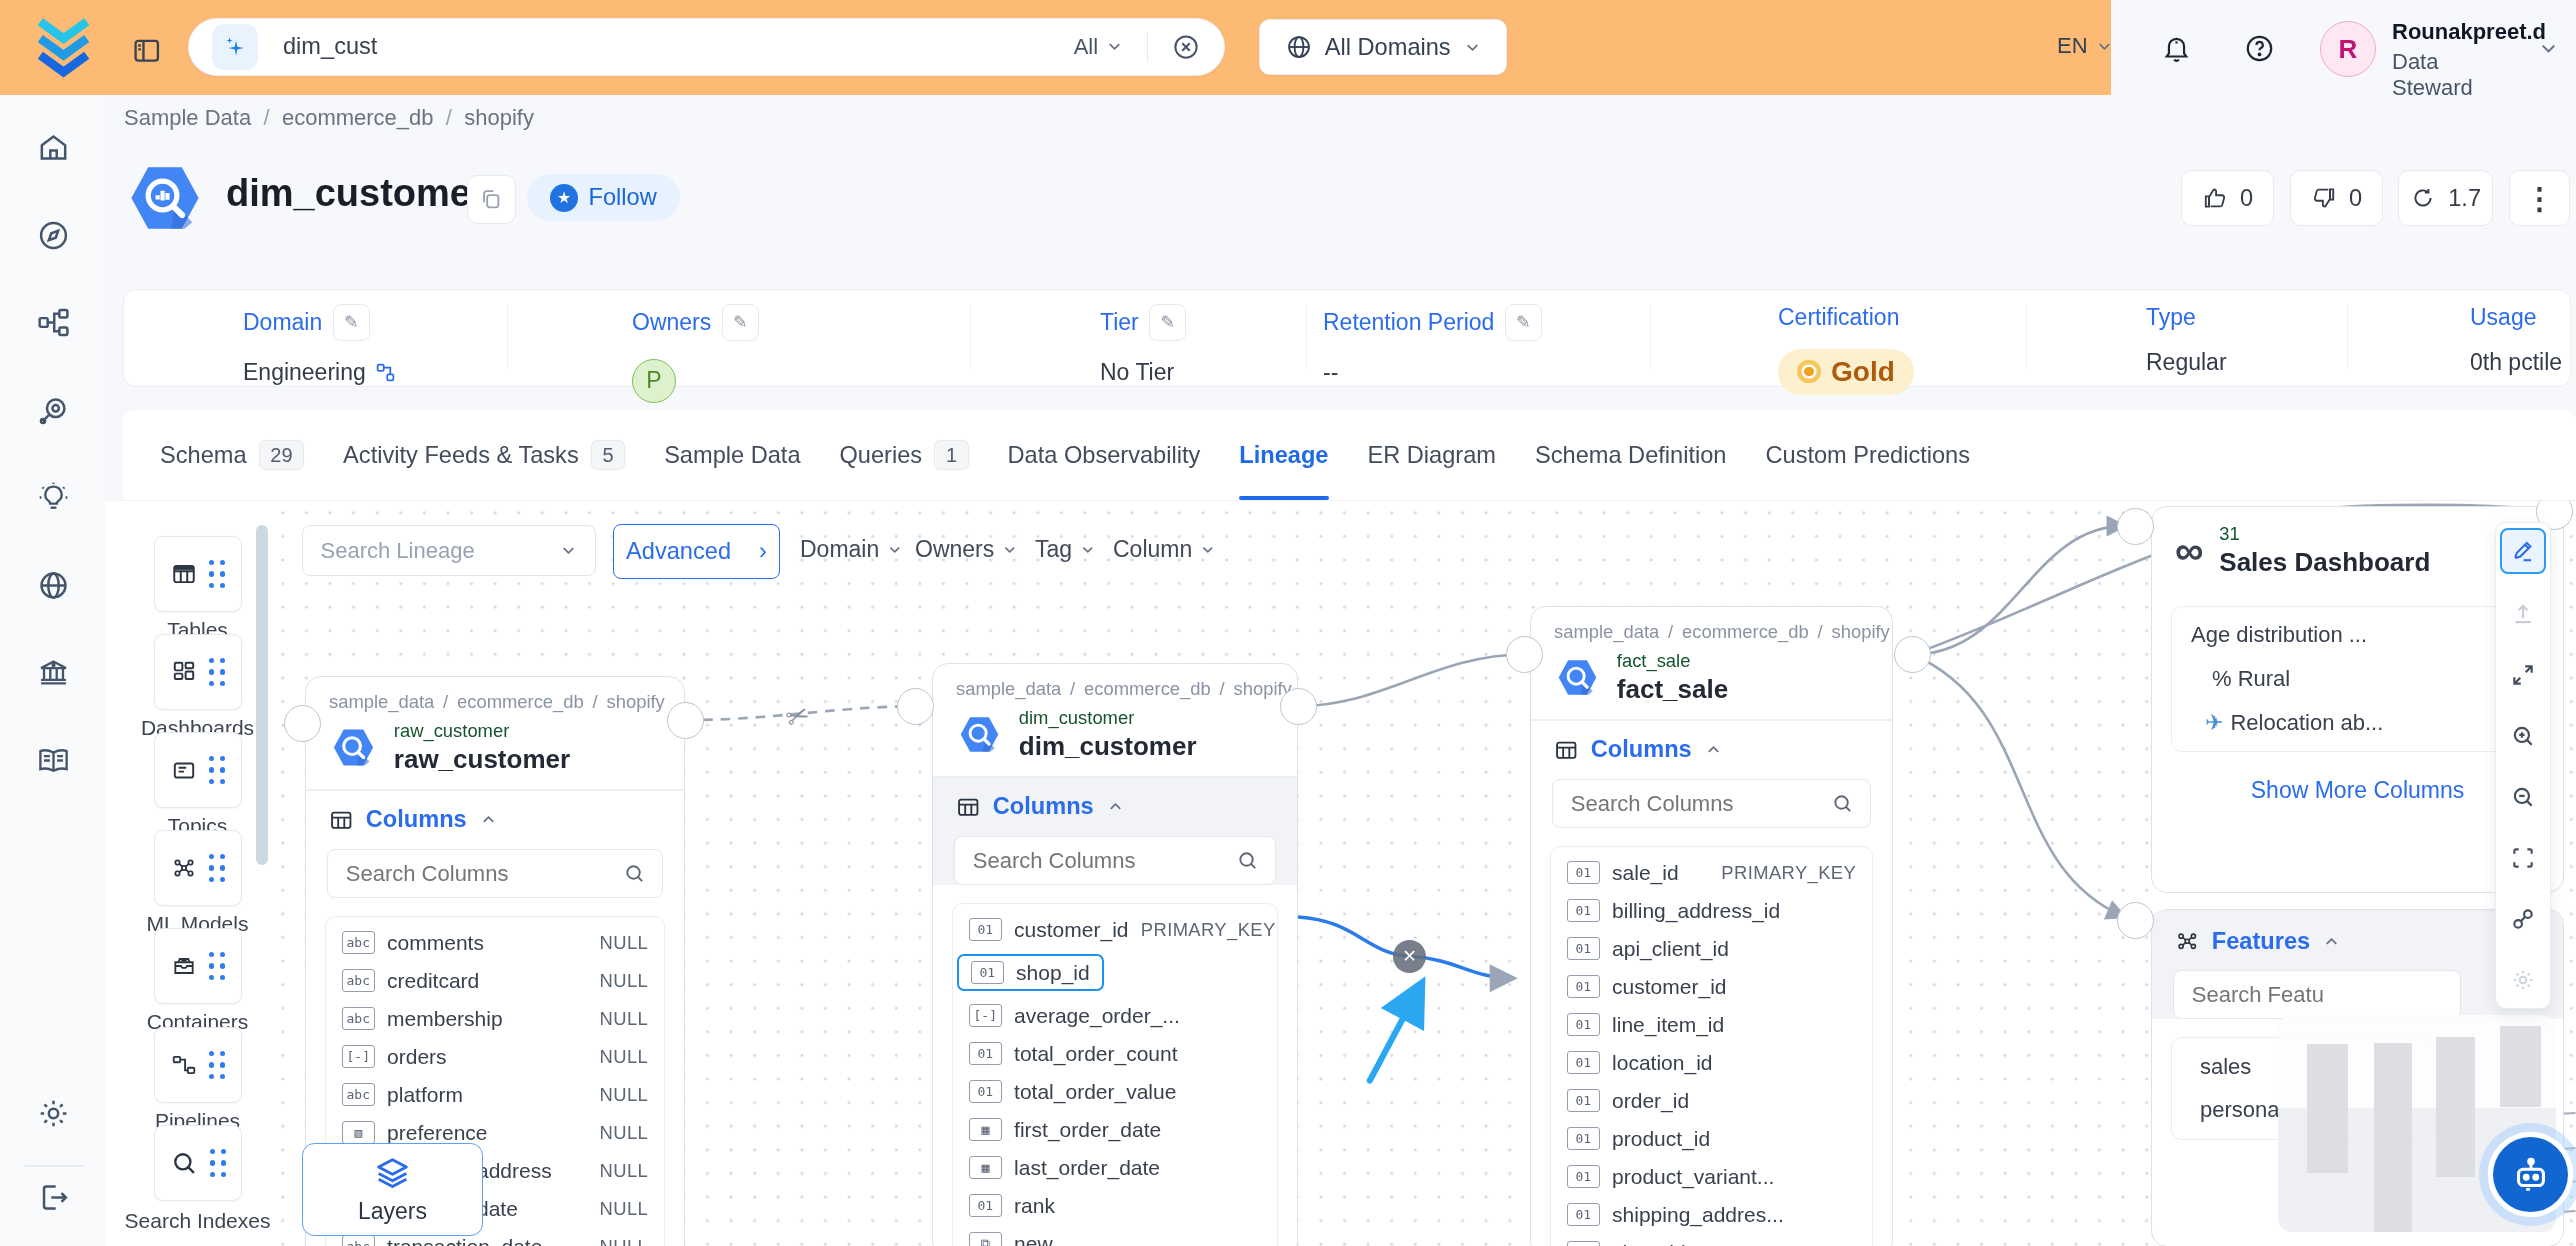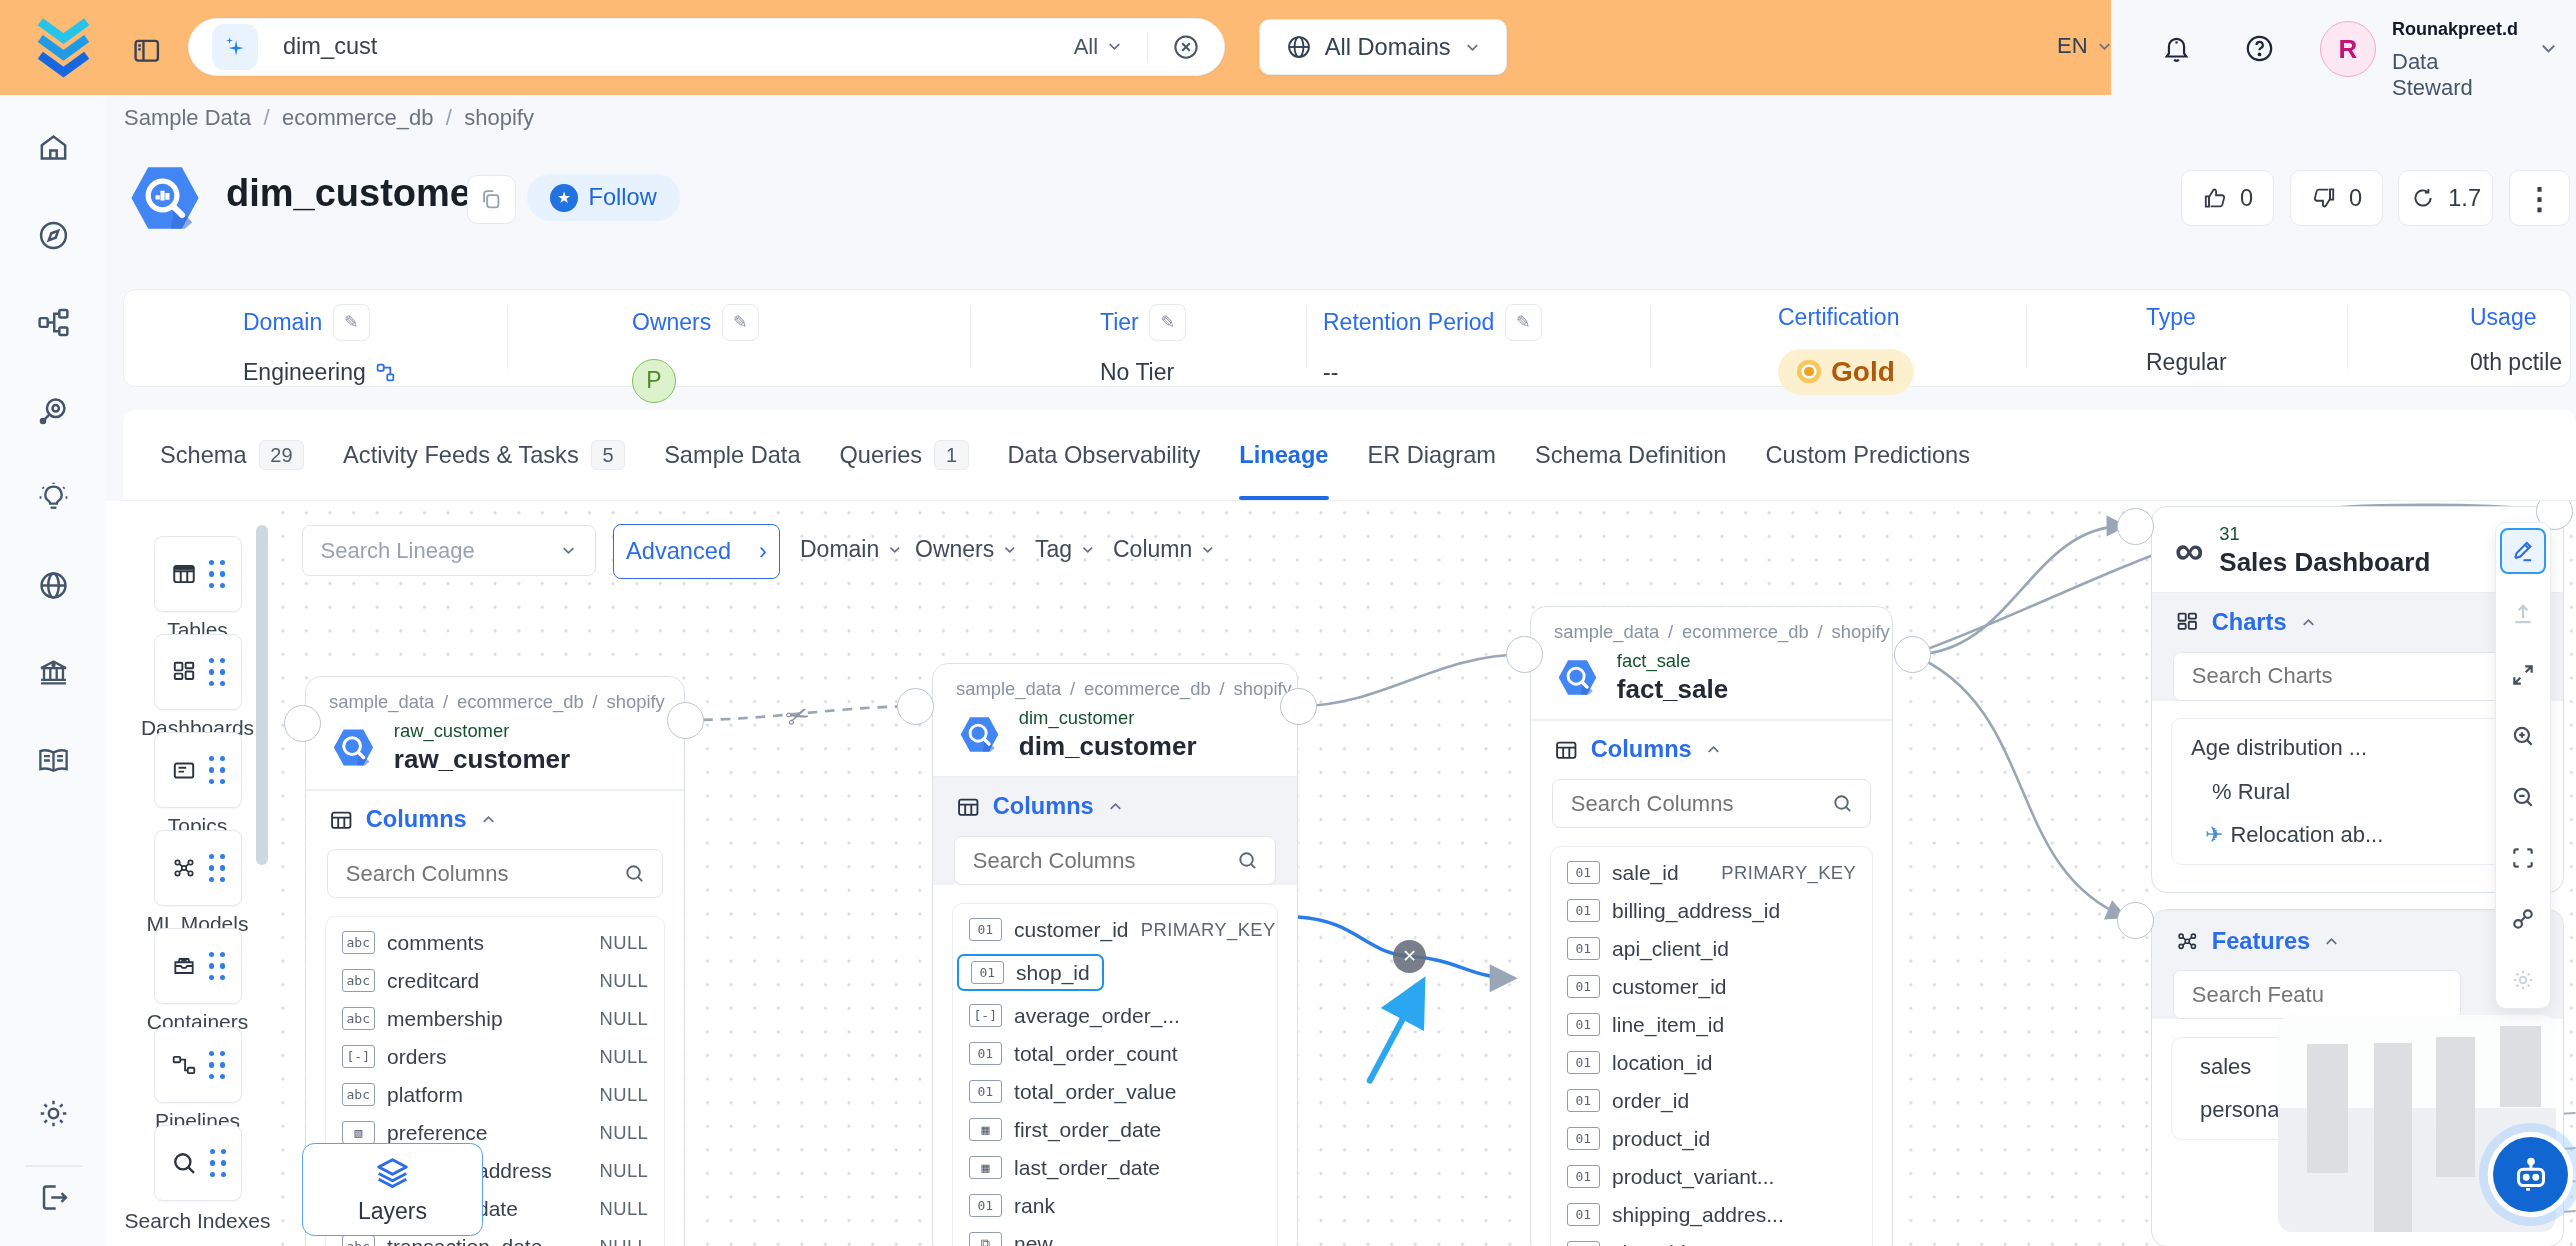--- a/index.html
+++ b/index.html
@@ -17,21 +17,21 @@
   #gsearch input{flex:1;border:0;outline:0;font-size:23.6px;color:#39414e;background:transparent;font-family:inherit}
   .scope{display:flex;align-items:center;gap:7px;font-size:22px;color:#475467}
   .vdiv{width:0.9px;height:30px;background:#e6e9ee;margin:0 23px}
   #domains-btn{position:absolute;left:1259px;top:19px;height:54px;background:#fff;border:0.9px solid #e9ecf0;border-radius:10.5px;
       display:flex;align-items:center;gap:12.3px;padding:0 24.5px;font-size:23.6px;color:#344054;box-shadow:0 0.9px 2.6px rgba(16,24,40,.05)}
   #lang{position:absolute;left:2057px;top:33px;display:flex;align-items:center;gap:7px;font-size:22px;color:#344054}
   #bell{position:absolute;left:2160px;top:31.5px}
   #help{position:absolute;left:2243px;top:31.5px}
   #avatar{position:absolute;left:2320px;top:21px;width:54px;height:54px;border-radius:50%;background:#fce7f3;border:1.8px solid #f2a9c9;
       display:flex;align-items:center;justify-content:center;font-size:26px;color:#c01574;font-weight:700}
-  #uname{position:absolute;left:2392px;top:19px;font-size:18px;font-weight:700;color:#101828;white-space:nowrap}
+  #uname{position:absolute;left:2392px;top:19px;font-size:22px;font-weight:700;color:#101828;white-space:nowrap}
   #urole{position:absolute;left:2392px;top:49px;font-size:22px;color:#475467}
   #uchev{position:absolute;left:2537px;top:37px}
   
   #rail{position:absolute;left:0;top:95px;width:105px;height:1152px;background:#f8fafc;z-index:9}
   .railic{position:absolute;left:36px;cursor:pointer}
   #rail-sep{position:absolute;left:24.5px;top:1070px;width:58px;height:1.8px;background:#e8ebf0}
   
   #crumb{position:absolute;left:124px;top:105px;font-size:22px;color:#6b7280;display:flex;gap:12.3px;z-index:8}
   .crumb-sep{color:#98a2b3}
   #hexbig{position:absolute;left:123px;top:156px}
@@ -902,44 +902,20 @@
 </div>
 
 <div class="lnode" style="left:2151px;top:506px;width:413px;height:387px">
   <div class="nhead" style="padding-top:15.8px">
     <span style="font-size:40px;font-weight:700;color:#3c4352;line-height:1">∞</span>
     <div class="nmeta">
         <span class="ntyp">31</span>
       <span class="nname">Sales Dashboard</span>
       </div>
   </div>
-  <div class="band">
-    <div class="ndiv"></div>
-    <div class="sect">
-      <svg width="24.5" height="24.5" viewBox="0 0 24 24" fill="none" stroke="#2b3442" stroke-width="1.8">
-          <rect x="3.5" y="3.5" width="7" height="7" rx="1"></rect>
-          <rect x="13.5" y="3.5" width="7" height="5" rx="1"></rect>
-          <rect x="3.5" y="13.5" width="7" height="5" rx="1"></rect>
-          <rect x="13.5" y="11.5" width="7" height="7" rx="1"></rect>
-        </svg>
-      <span>Charts</span>
-      <span class="chev">
-          <svg width="19" height="19" viewBox="0 0 24 24" style="transform:rotate(180deg)">
-            <path d="M6 9l6 6 6-6"></path>
-          </svg>
-        </span>
-    </div>
-    <div class="nsearch">
-      <input placeholder="Search Charts" style="">
-      <svg width="23" height="23" viewBox="0 0 24 24" fill="none" stroke="#5d6676" stroke-width="2">
-          <circle cx="11" cy="11" r="6.5"></circle>
-          <path d="M15.8 15.8 20 20"></path>
-        </svg>
-    </div>
-  </div>
   <div class="rows" style="margin-top:14px">
     <div class="litem">
         <span>Age distribution ...</span>
       </div>
     <div class="litem" style="padding-left:40px">
         <span>% Rural</span>
       </div>
     <div class="litem" style="padding-left:33px">
         <span style="color:#4a90d9">✈</span>
         <span>Relocation ab...</span>

